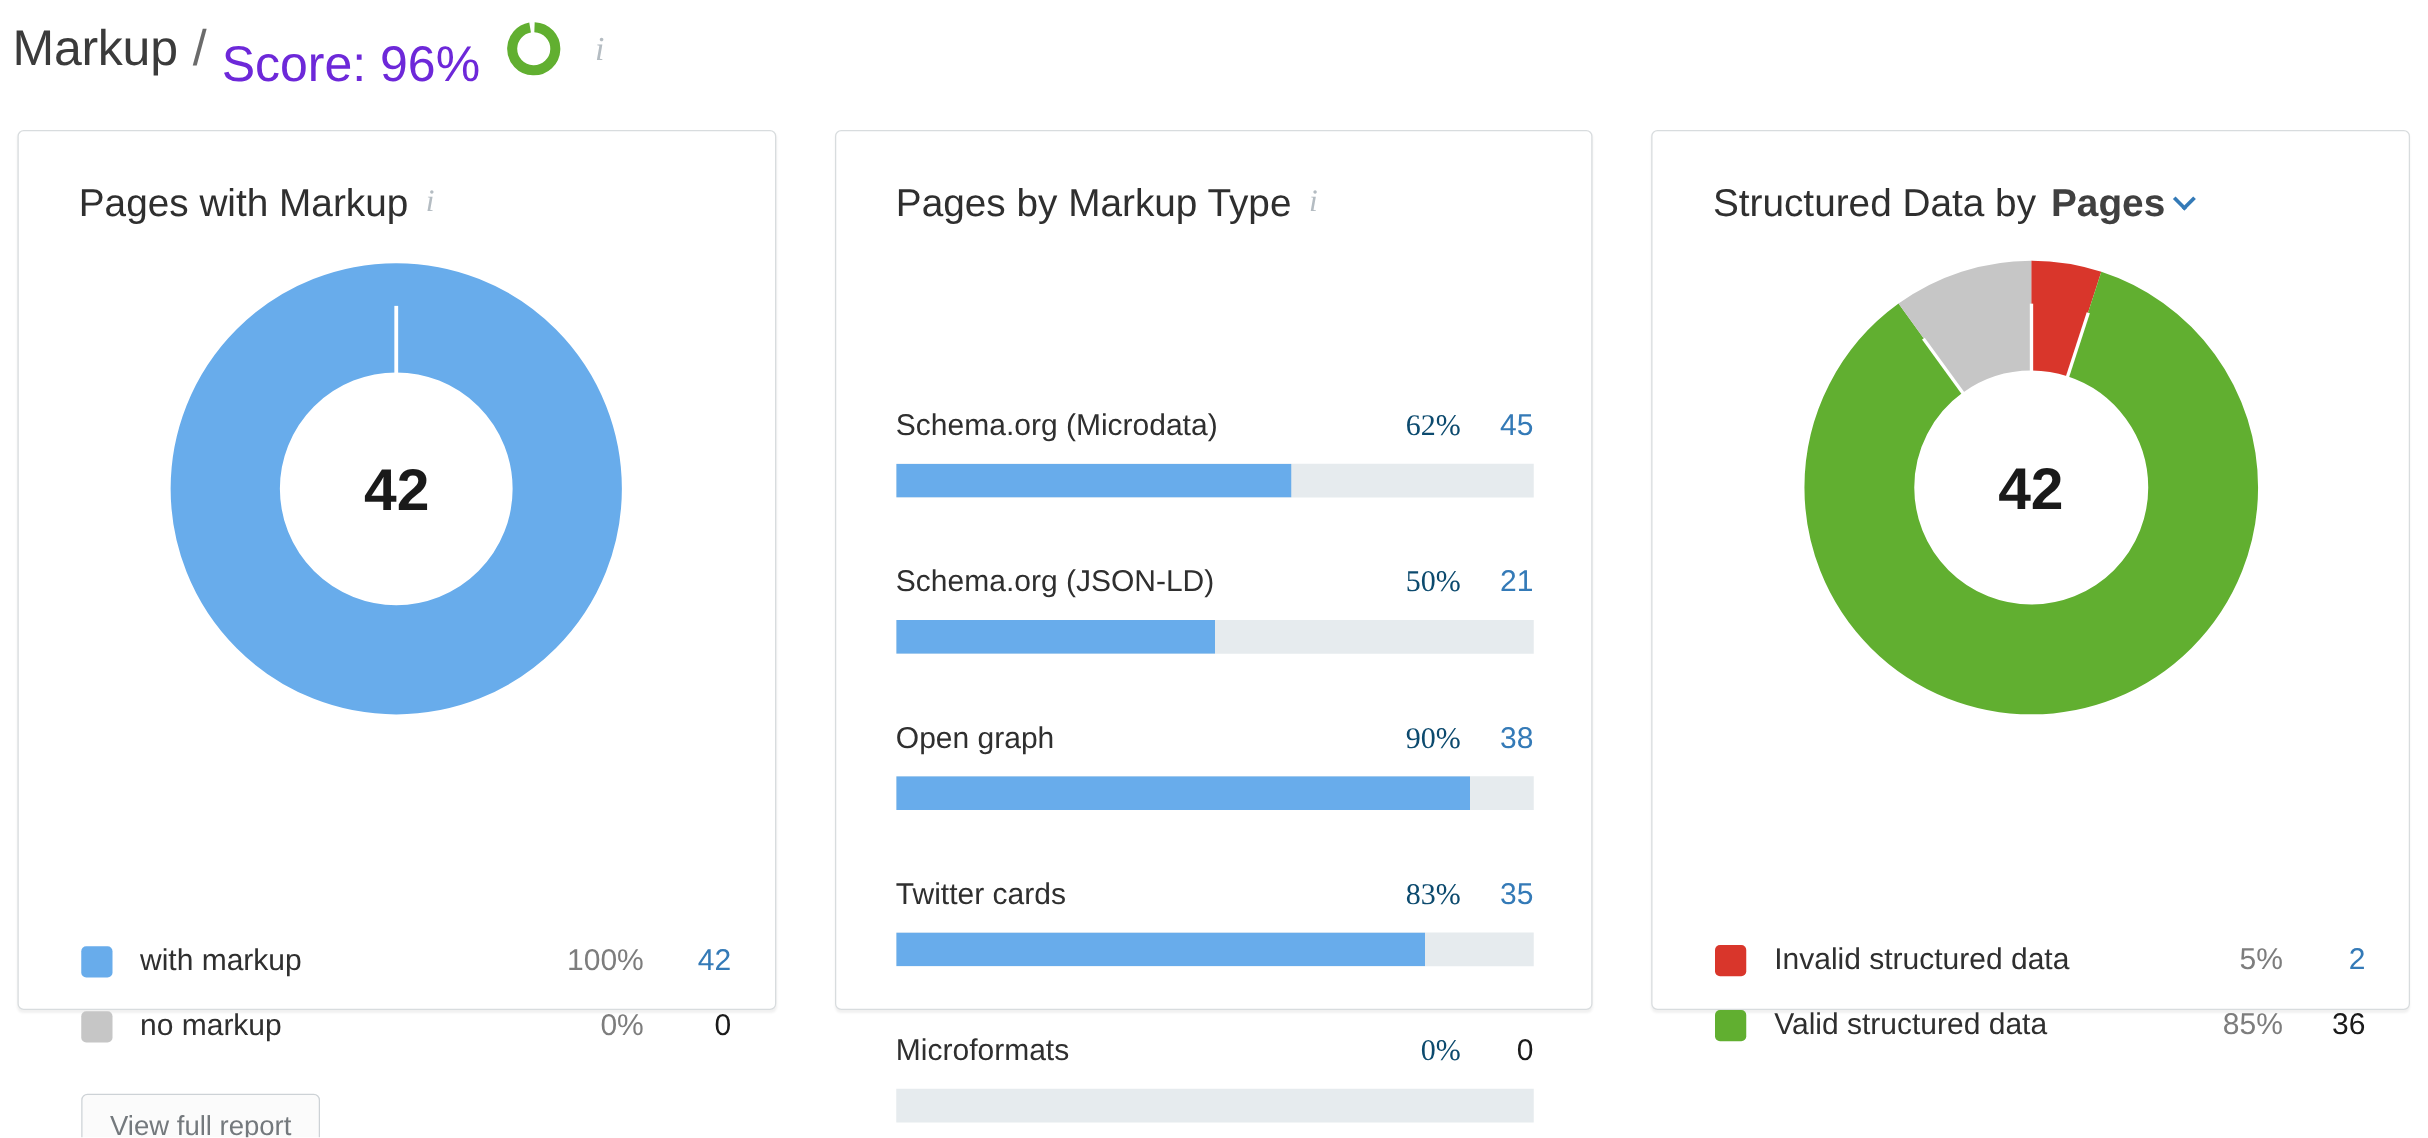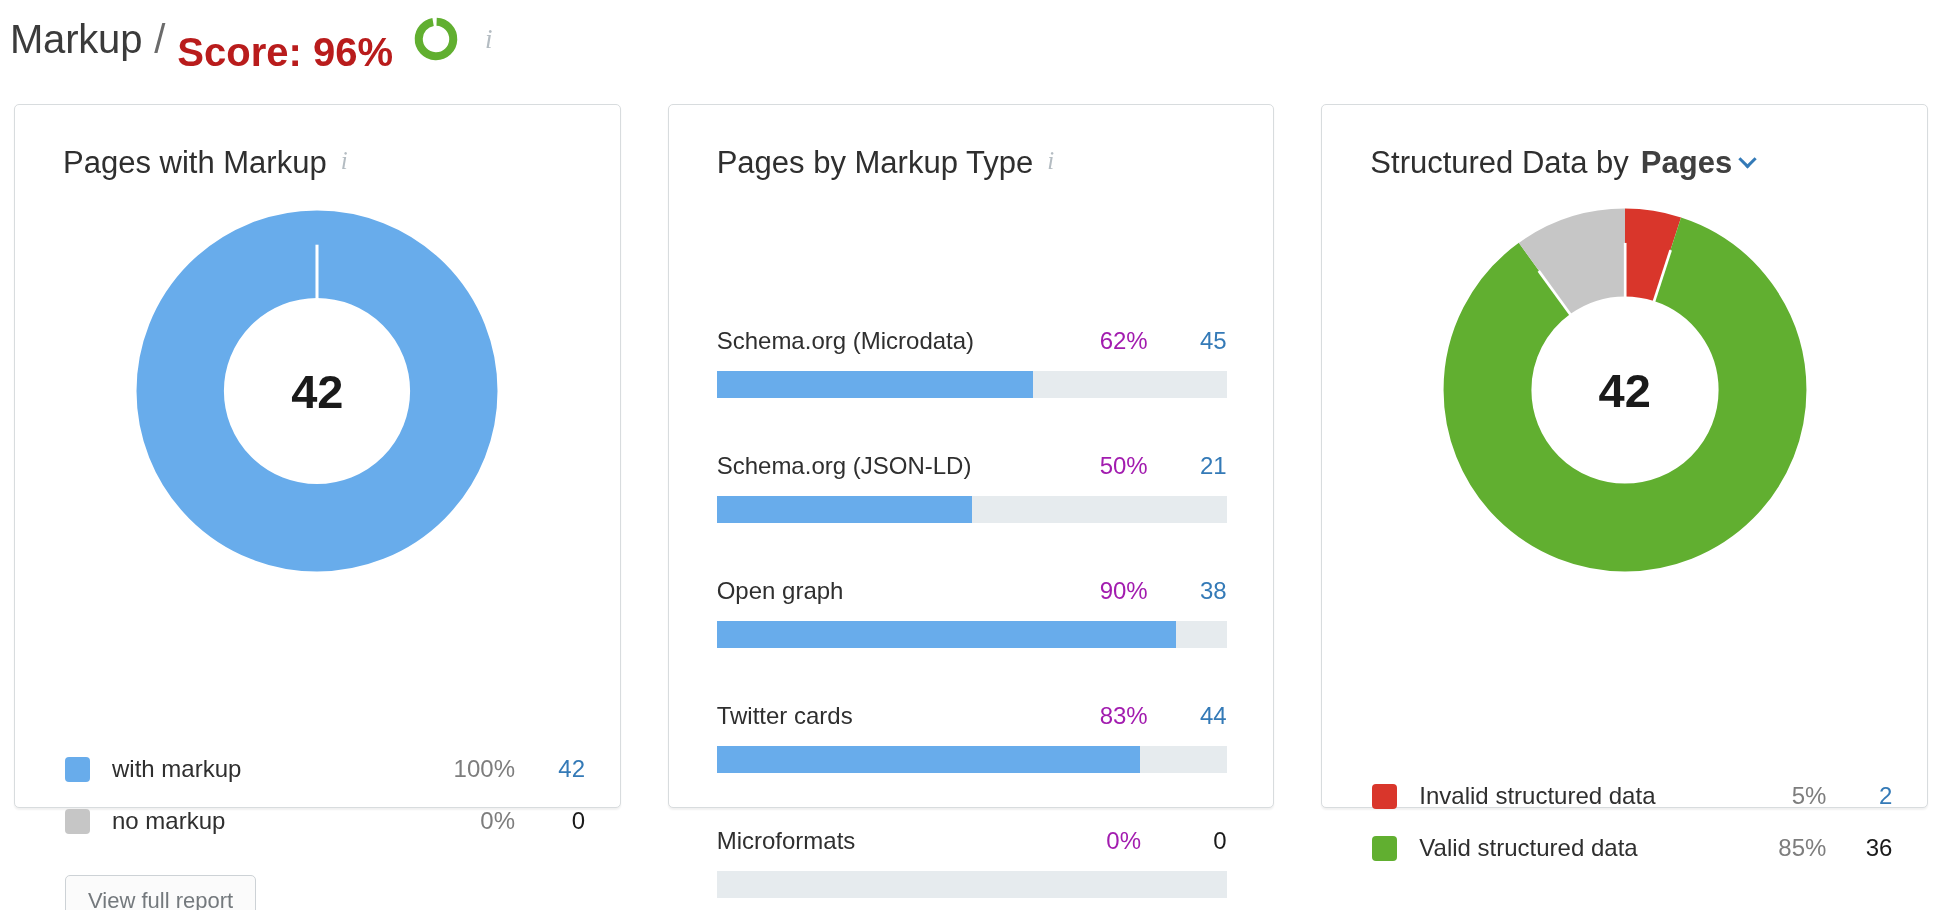--- a/index.html
+++ b/index.html
@@ -35,22 +35,22 @@
     white-space: nowrap;
   }
   .title-sep {
     font-size: 40px;
     color: #6b6b6b;
     font-weight: 400;
     margin: 0 12px;
   }
   .title-score {
     font-size: 40px;
-    color: #b91c1c;
-    font-weight: 700;
+    color: #6d28d9;
+    font-weight: 400;
     white-space: nowrap;
     margin-top: 27px;
   }
   .score-ring {
     margin-left: 20px;
     width: 46px;
     height: 46px;
     display: block;
   }
   .info-i {
@@ -138,21 +138,21 @@
     pointer-events: none;
   }
 
   
   .legend {
     position: absolute;
     left: 50px;
     width: 520px;
   }
   .legend.card1 { top: 638px; }
-  .legend.card3 { top: 665px; }
+  .legend.card3 { top: 637px; }
   .legend-row {
     display: flex;
     align-items: center;
     height: 52px;
     font-size: 24px;
     color: #2f2f2f;
   }
   .swatch {
     width: 25px;
     height: 25px;
@@ -207,23 +207,24 @@
   .bar-head {
     display: flex;
     align-items: baseline;
     font-size: 24px;
     color: #2f2f2f;
     margin-bottom: 16px;
   }
   .bar-name { white-space: nowrap; }
   .bar-pct {
     margin-left: auto;
-    color: #a21caf;
+    color: #0c4a6e;
     width: 90px;
-    text-align: center;
+    text-align: right;
+    font-family: Liberation Serif, serif;
   }
   .bar-count {
     width: 58px;
     text-align: right;
     color: #347ab7;
   }
   .bar-count.zero { color: #1a1a1a; }
   .bar-track {
     height: 27px;
     background: #e6ebee;
@@ -326,21 +327,21 @@
           </div>
           <div class="bar-track">
             <div class="bar-fill" style="width: 90%;"></div>
           </div>
         </div>
 
         <div class="bar-item">
           <div class="bar-head">
             <span class="bar-name">Twitter cards</span>
             <span class="bar-pct">83%</span>
-            <span class="bar-count">44</span>
+            <span class="bar-count">35</span>
           </div>
           <div class="bar-track">
             <div class="bar-fill" style="width: 83%;"></div>
           </div>
         </div>
 
         <div class="bar-item">
           <div class="bar-head">
             <span class="bar-name">Microformats</span>
             <span class="bar-pct">0%</span>

